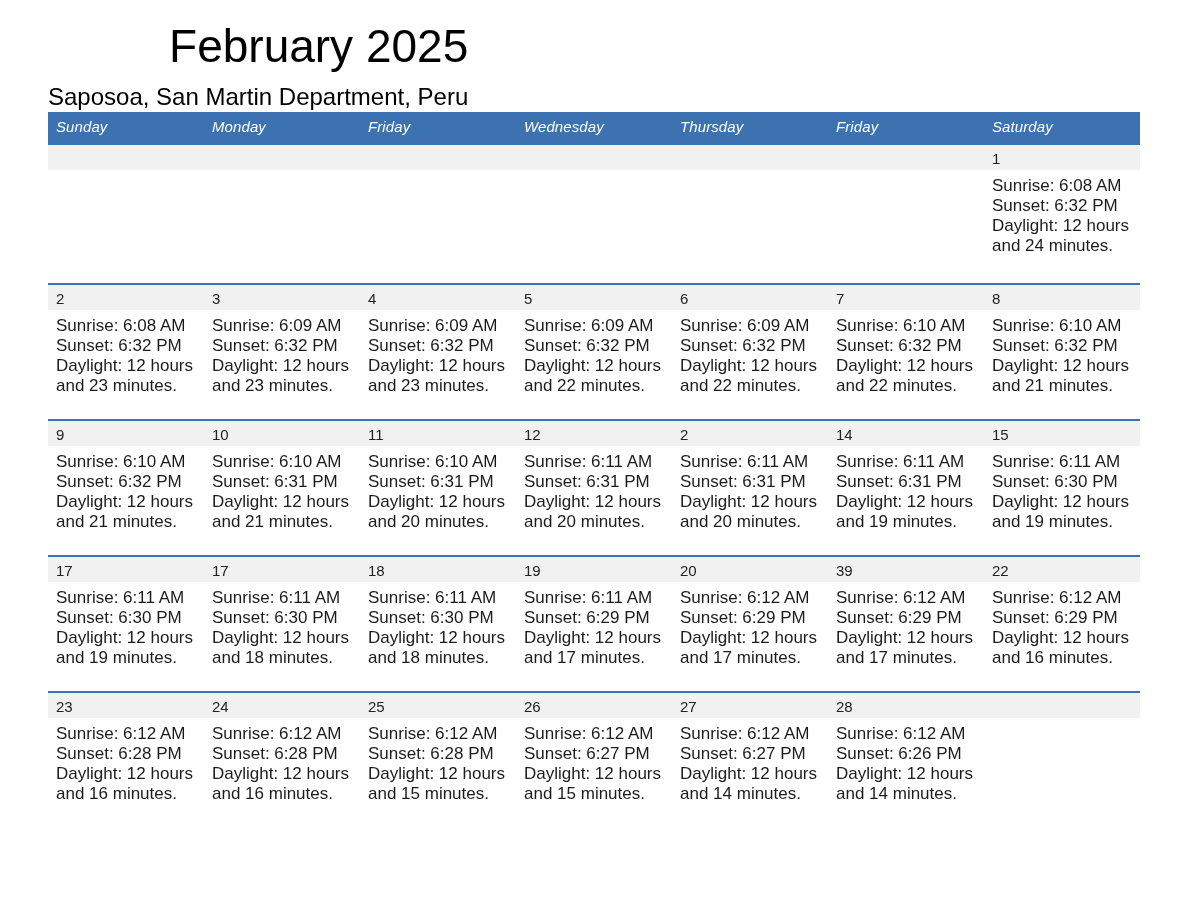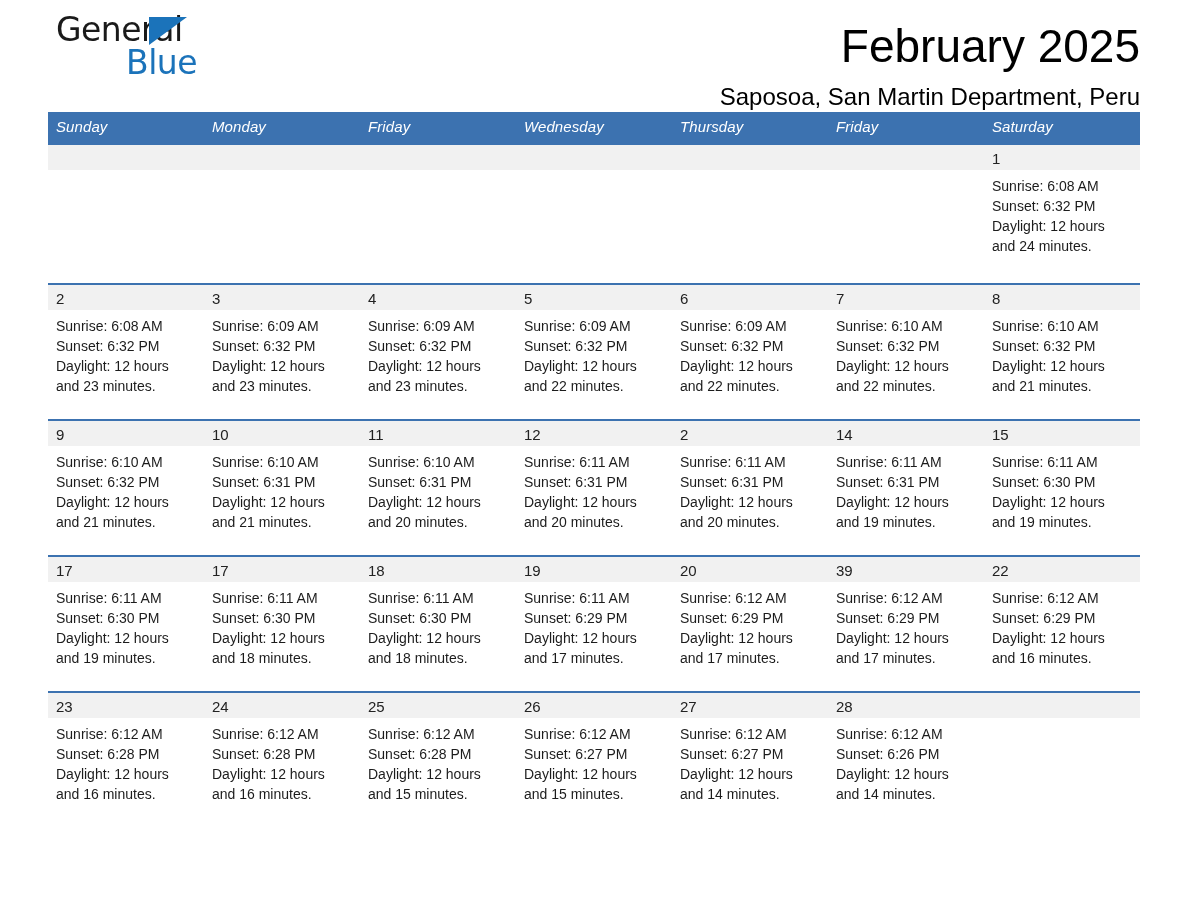--- a/index.html
+++ b/index.html
@@ -136,40 +136,35 @@
     font-size: 15px;
     line-height: 21px;
     color: #222222;
   }
   .cell.empty .daynum-band {
     background: #f1f1f1;
   }
 
   .details {
     padding: 6px 10px 0 8px;
-    font-size: 14px;
+    font-size: 17px;
     line-height: 20px;
     color: #1c1c1c;
   }
   .details div {
     white-space: nowrap;
   }
 </style>
 </head>
 <body>
 
 <div class="page">
 
   <div class="masthead">
 
-    <div class="logo">
-      <span class="logo-general">General</span>
-      <span class="logo-triangle"></span>
-      <span class="logo-blue">Blue</span>
-    </div>
 
     <div class="titles">
       <div class="month-title">February 2025</div>
       <div class="location-title">Saposoa, San Martin Department, Peru</div>
     </div>
 
   </div>
 
   <table class="calendar">
     <thead>

